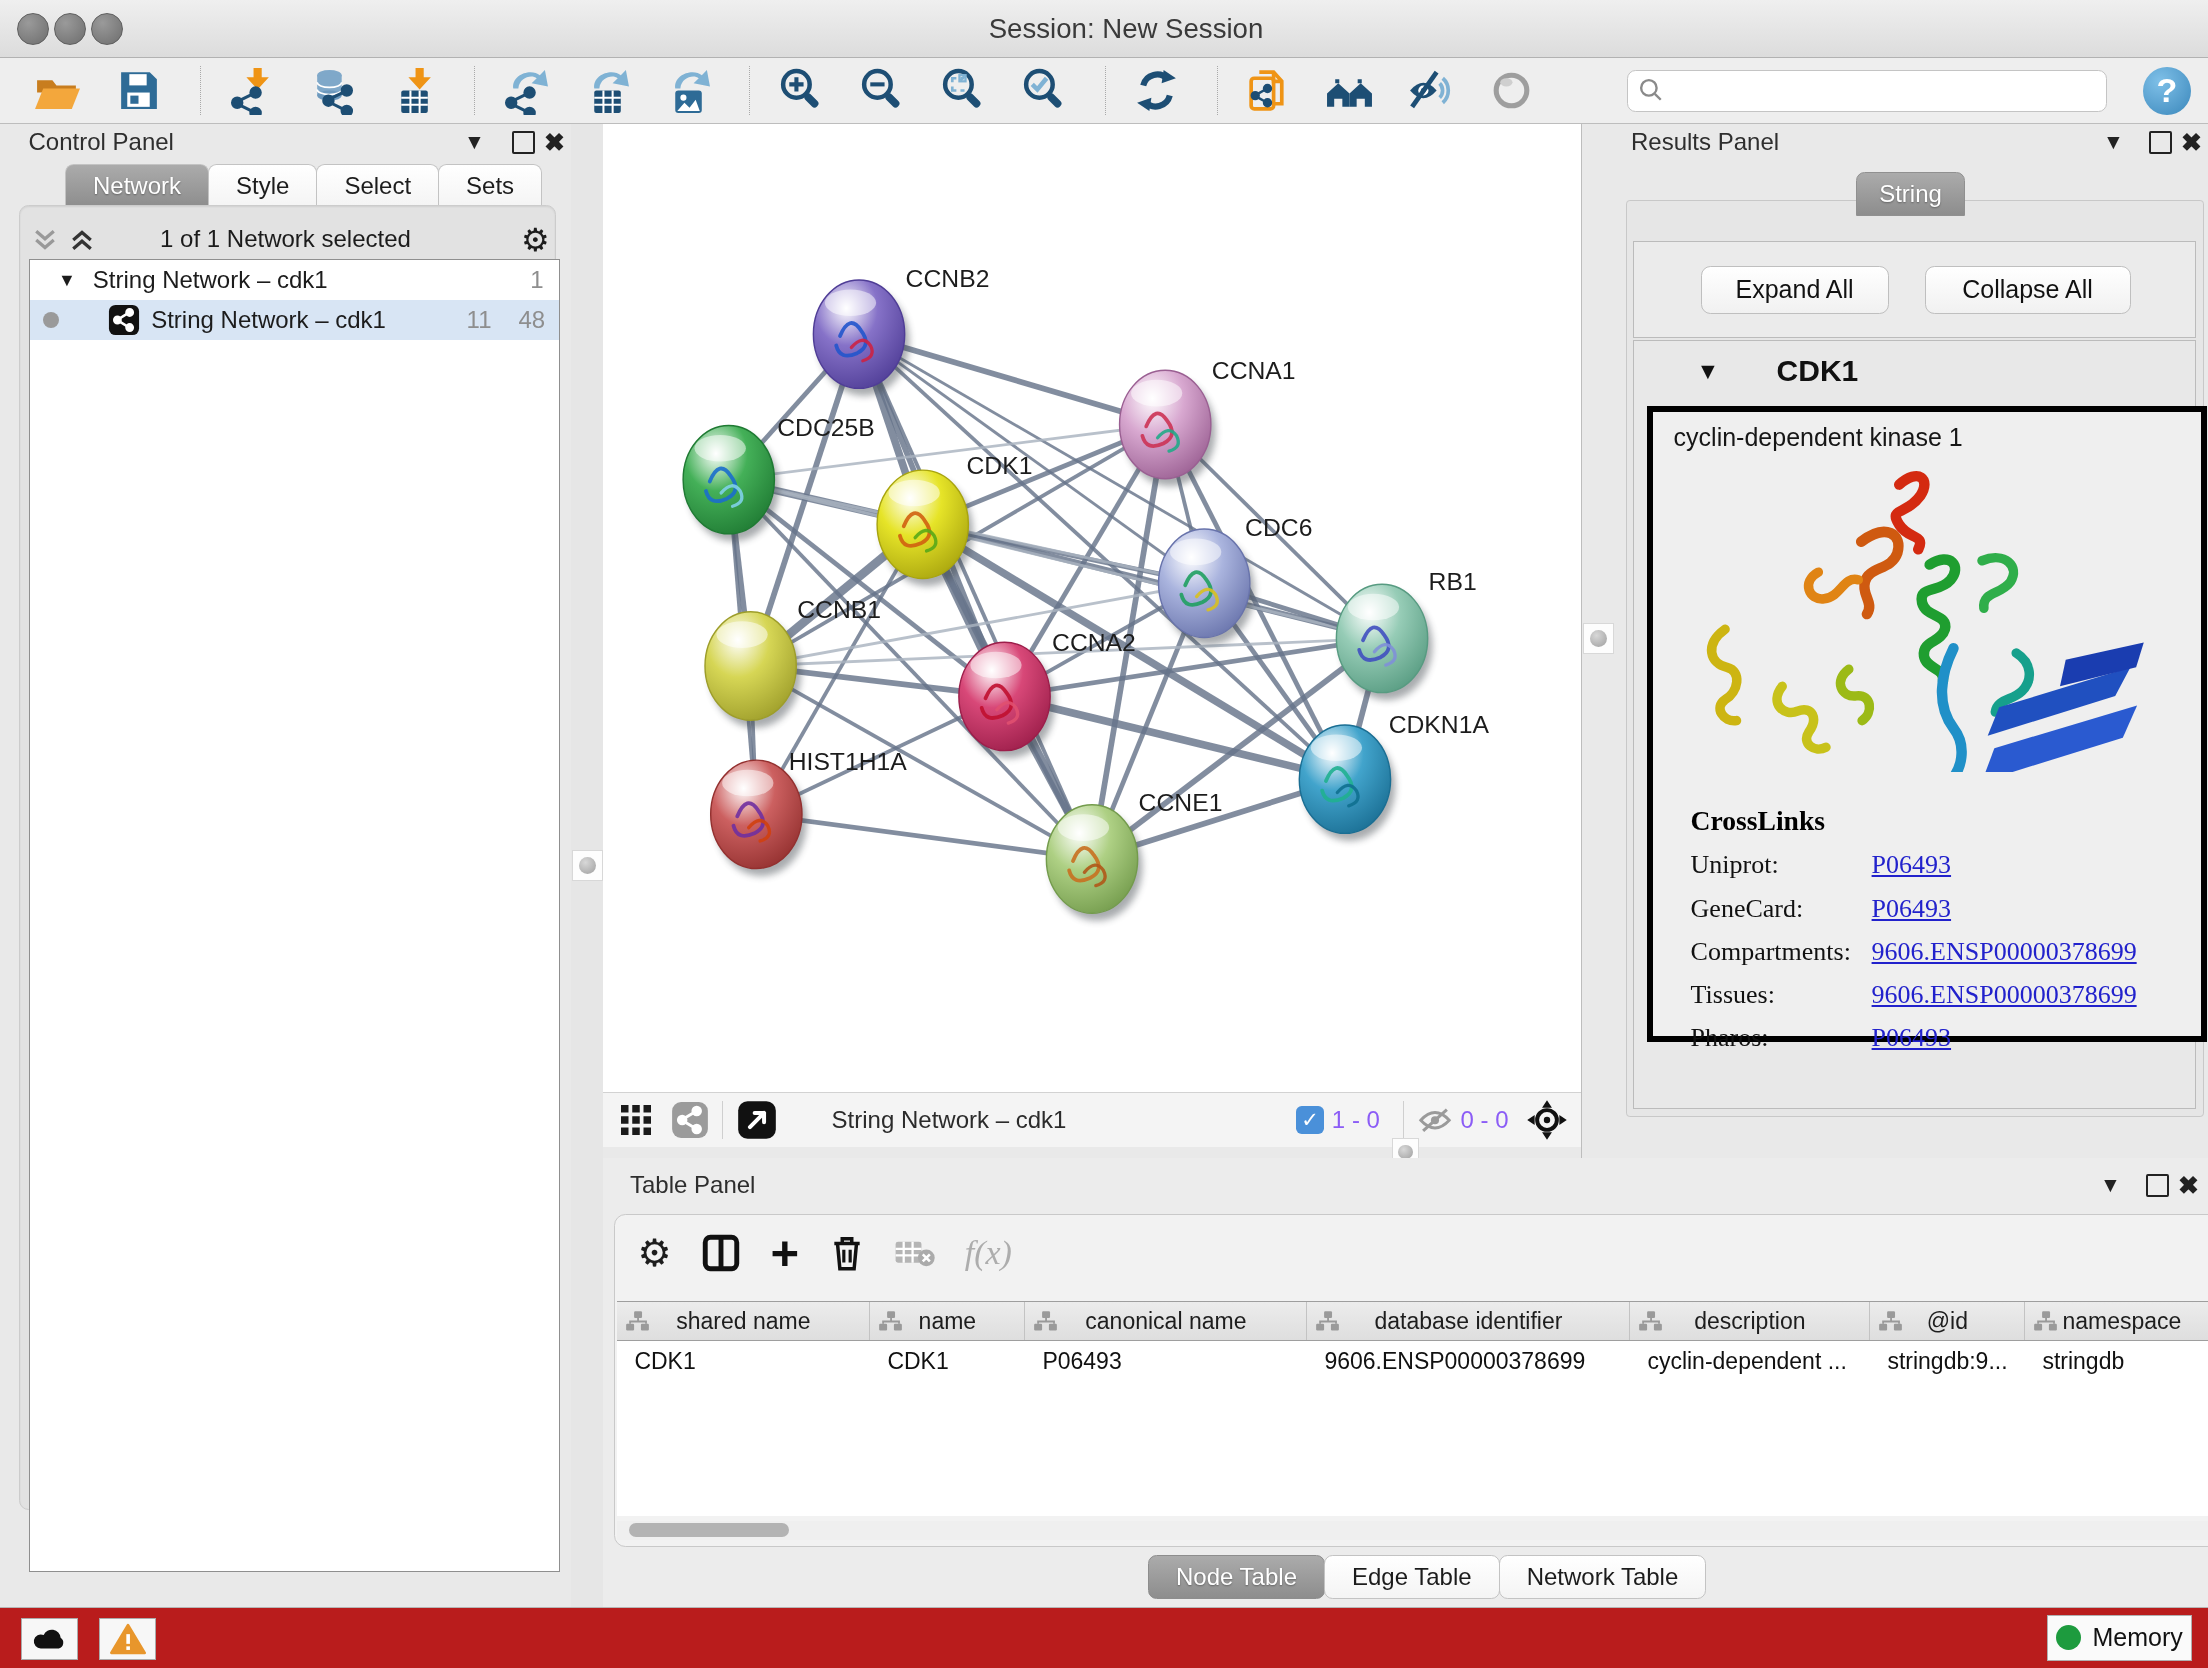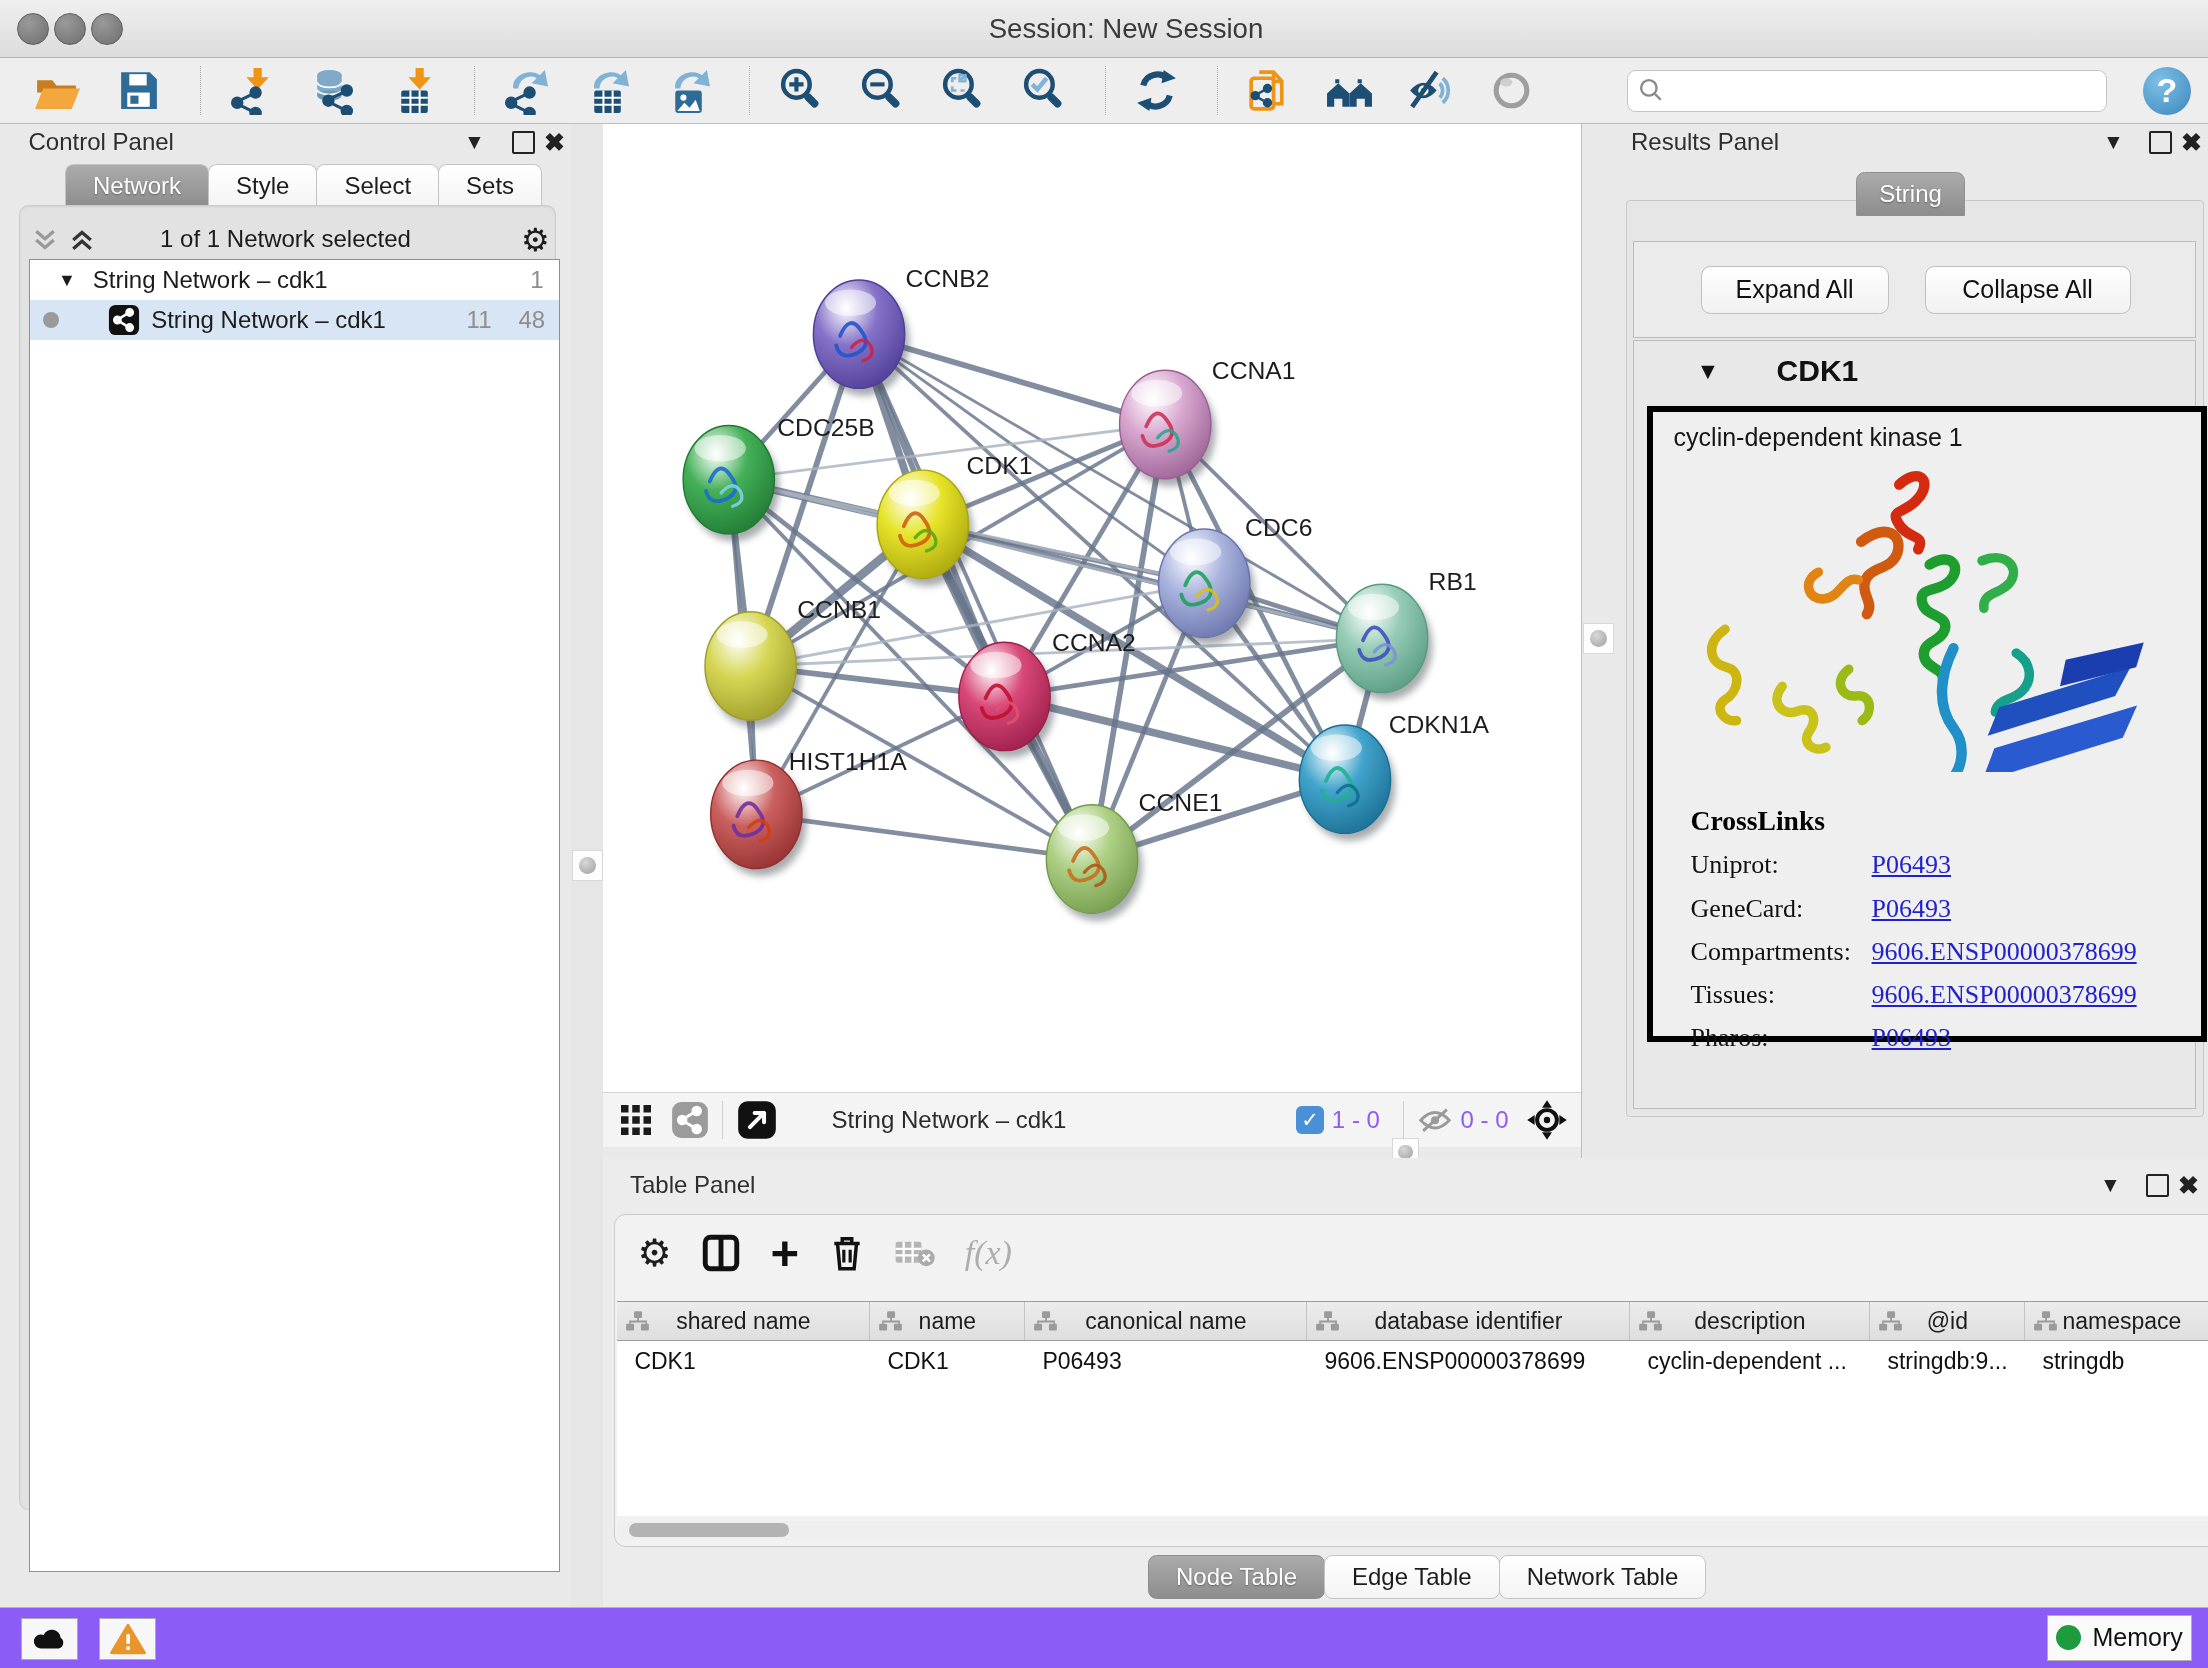--- a/index.html
+++ b/index.html
@@ -97,21 +97,21 @@
   .gh-cell svg{position:absolute;left:7.6px;top:7.6px;}
   .gr-row{display:flex;height:40px;}
   .gr-cell{height:40px;display:flex;align-items:center;padding-left:17px;font-size:23px;color:#111;
            box-sizing:border-box;flex:0 0 auto;overflow:hidden;white-space:nowrap;}
   #hscroll{position:absolute;left:2.9px;top:306px;width:1602px;height:19px;background:#efefef;}
   #hscroll-thumb{position:absolute;left:11.4px;top:1.9px;width:160px;height:14.3px;border-radius:7.6px;background:#b3b3b3;}
   #tp-tabs{position:absolute;left:517px;top:397px;padding-left:28px;}
   #tp-tabs .tab{border-radius:8.6px;height:42px;line-height:42px;border-bottom:1px solid #c3c3c3;}
   #tp-tabs .tab.active{border-color:#8d8d8d;}
   
-  #statusbar{position:absolute;left:0;top:1607px;width:2208px;height:61px;background:#8b5cf6;border-top:1.9px solid #b6b6b6;}
+  #statusbar{position:absolute;left:0;top:1607px;width:2208px;height:61px;background:#b91c1c;border-top:1.9px solid #b6b6b6;}
   .sb-btn{position:absolute;top:9.5px;width:55px;height:40px;background:#f7f7f7;border:1.9px solid #ababab;
           display:flex;align-items:center;justify-content:center;}
   #memory-btn{position:absolute;top:6.7px;left:2047px;width:143px;height:44px;background:#fafafa;border:1.9px solid #b0b0b0;
               display:flex;align-items:center;justify-content:center;font-size:25px;color:#111;}
   #memory-dot{width:25px;height:25px;border-radius:50%;background:#1d9b3e;margin-right:11.4px;}
   text.nlabel{font-size:26px;fill:#1c1c1c;font-family:"Liberation Sans",sans-serif;}
 </style>
 </head>
 <body>
 

